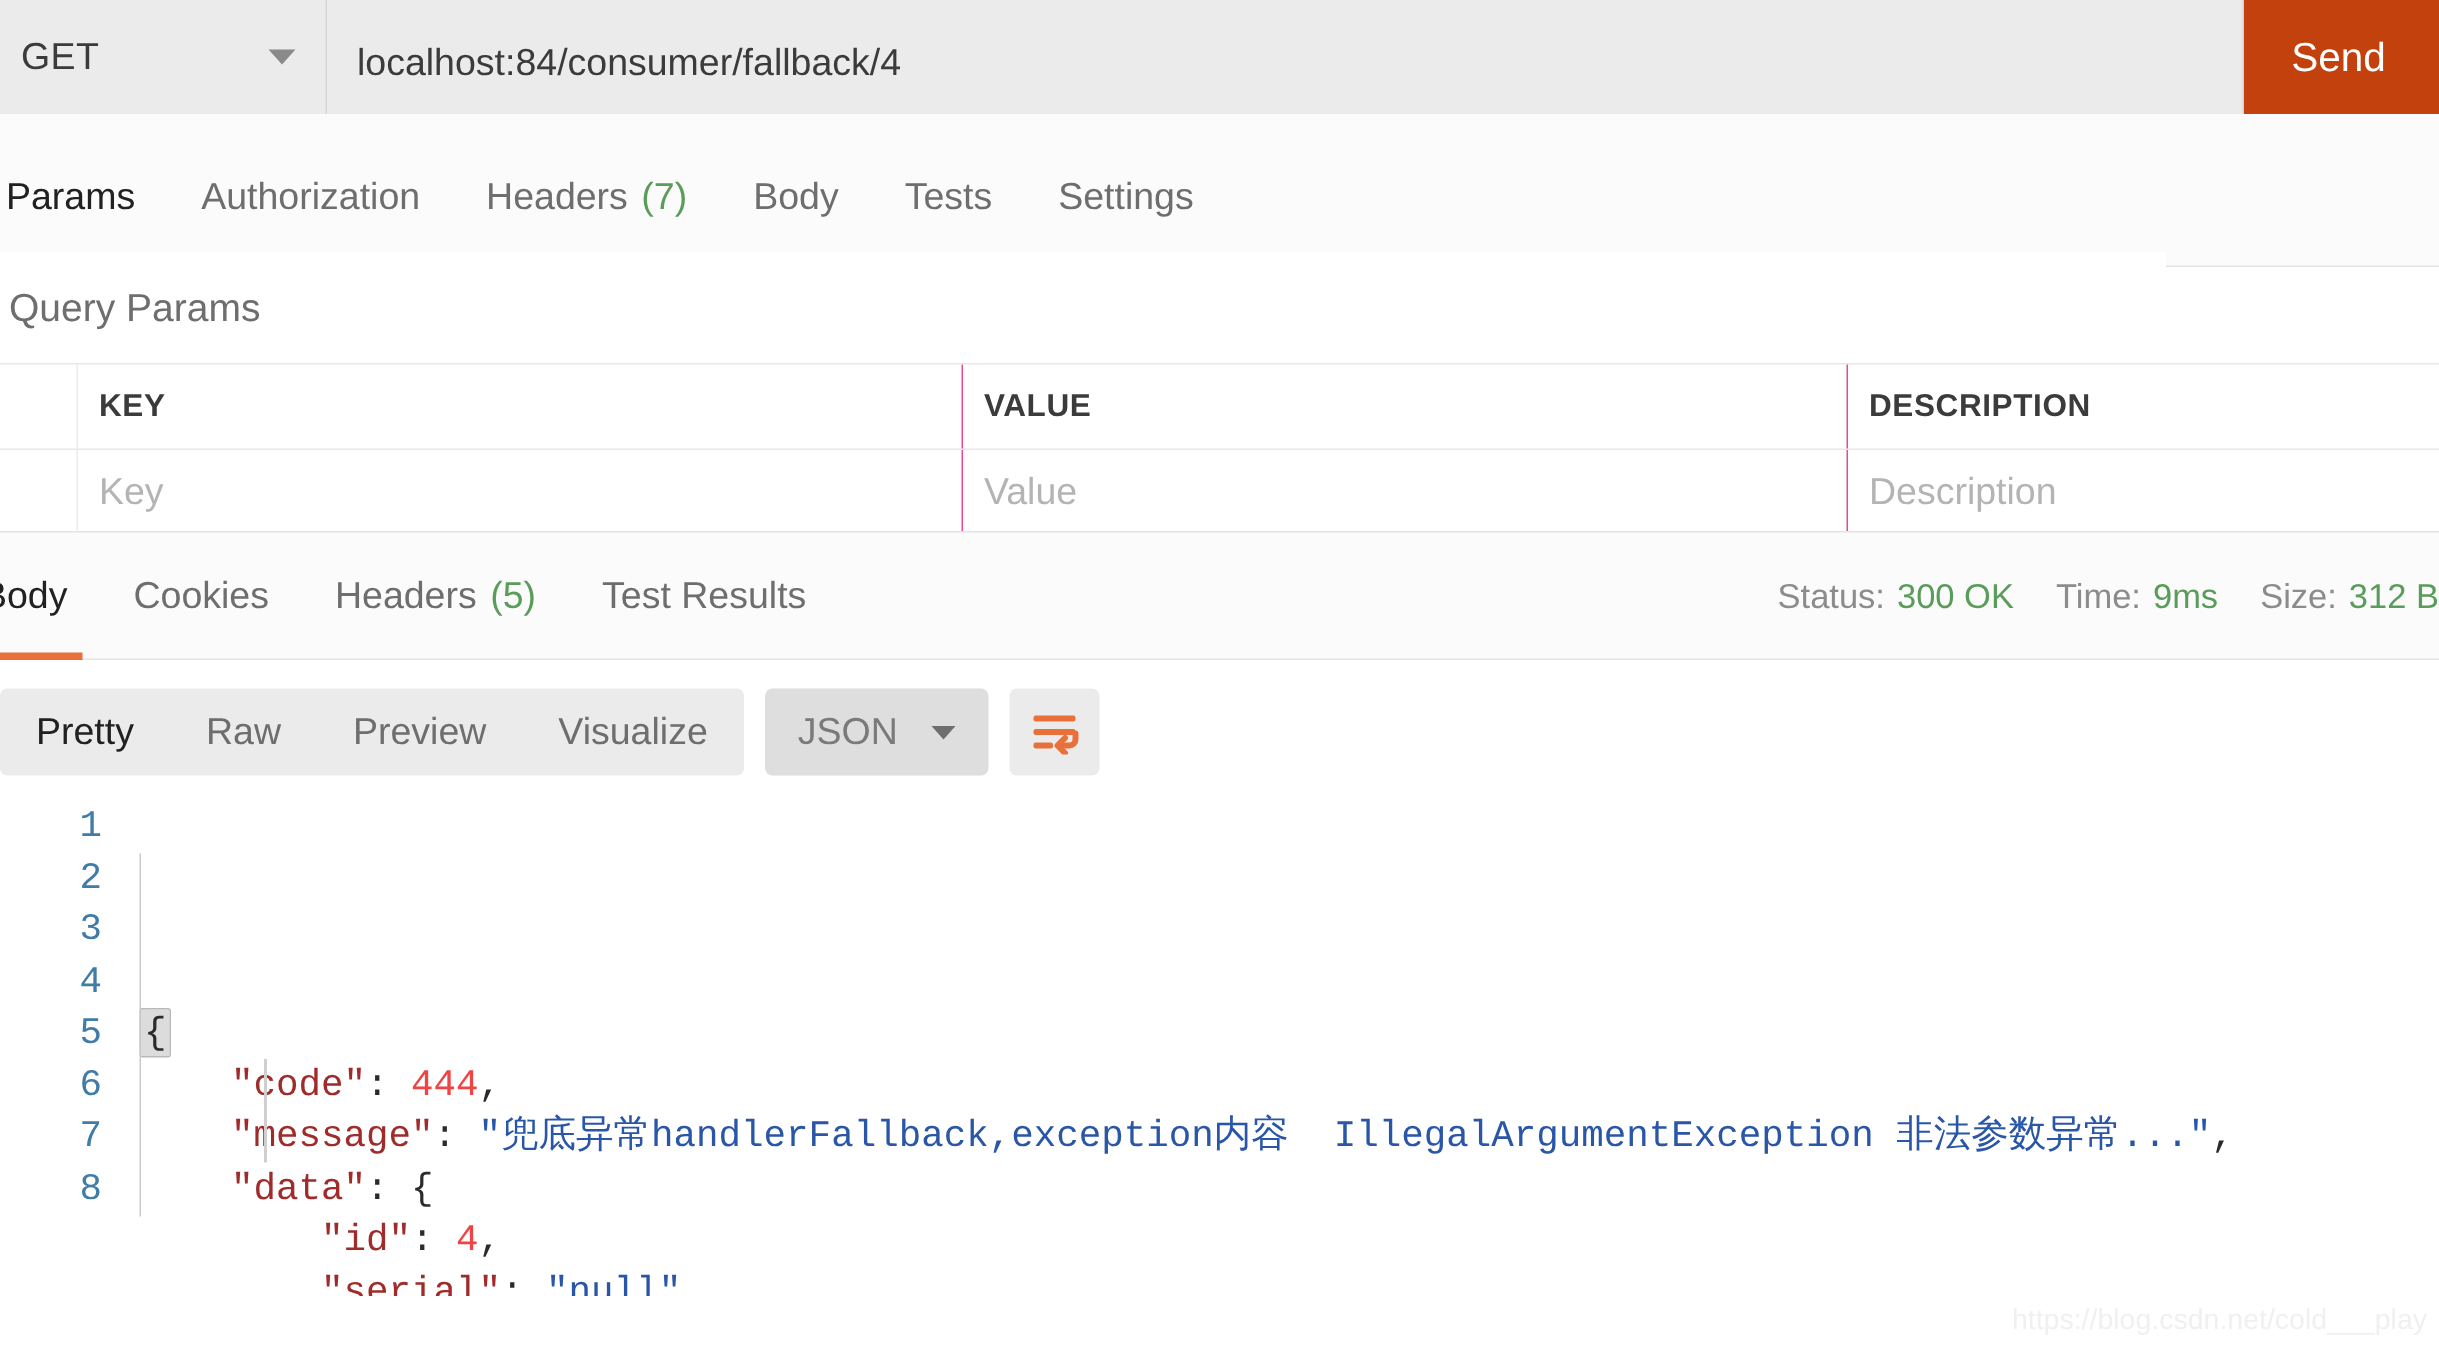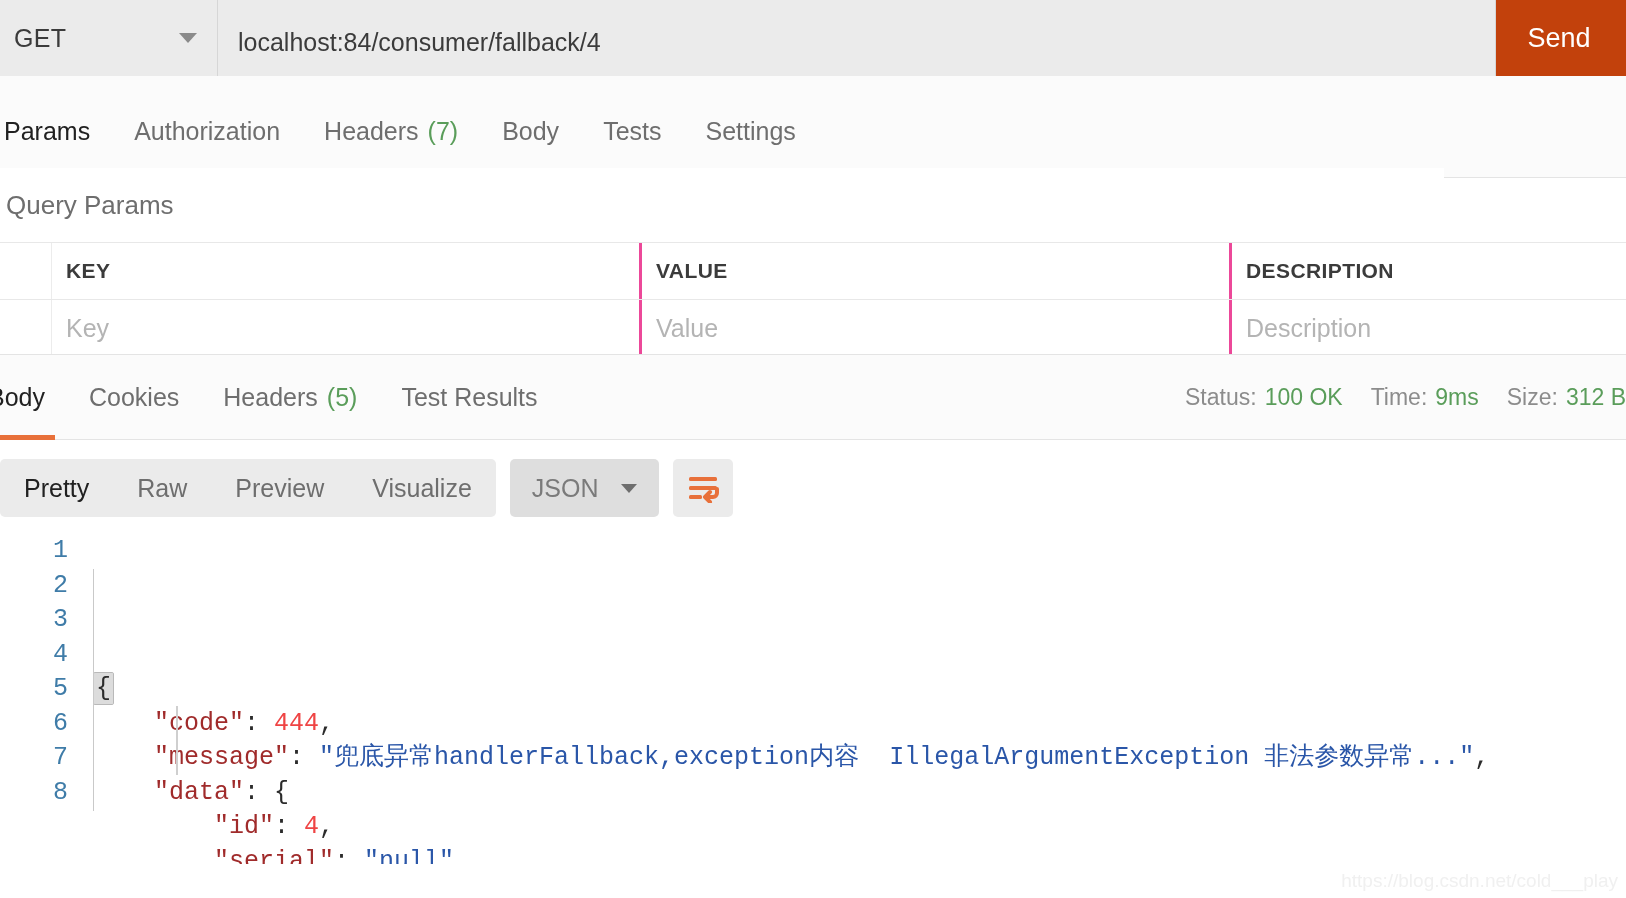--- a/index.html
+++ b/index.html
@@ -71,21 +71,21 @@
   }
   .qp-title { font-size: 26px; color: #6e6e6e; }
 
   .params-table {
     position: absolute; left: 0; top: 242px; width: 1626px;
     border-top: 1px solid #e8e8e8;
   }
   .ptrow { display: flex; width: 1626px; border-bottom: 1px solid #e8e8e8; }
   .pcheck { width: 52px; border-right: 1px solid #ececec; }
   .pcell {
-    display: flex; align-items: center; border-right: 3px solid #ec4899;
+    display: flex; align-items: center; border-right: 1px solid #ec4899;
     padding: 0 0 0 14px; height: 56px;
   }
   .pcell.key   { width: 590px; }
   .pcell.value { width: 590px; }
   .pcell.desc  { flex: 1; border-right: none; }
   .phead { font-size: 21px; font-weight: bold; color: #3b3b3b; letter-spacing: .4px; }
   .pinput {
     width: 100%; border: none; outline: none; background: transparent;
     font-family: "Liberation Sans", sans-serif; font-size: 25px; color: #3b3b3b;
   }
@@ -264,21 +264,21 @@
     <div class="rtab">
       <span>Headers</span>
       <span class="count">(5)</span>
     </div>
     <div class="rtab">
       <span>Test Results</span>
     </div>
 
     <div class="resp-meta">
       <span>
-        <span>Status:</span><span class="v">100 OK</span>
+        <span>Status:</span><span class="v">300 OK</span>
       </span>
       <span>
         <span>Time:</span><span class="v">9ms</span>
       </span>
       <span>
         <span>Size:</span><span class="v">312 B</span>
       </span>
     </div>
   </div>
 

